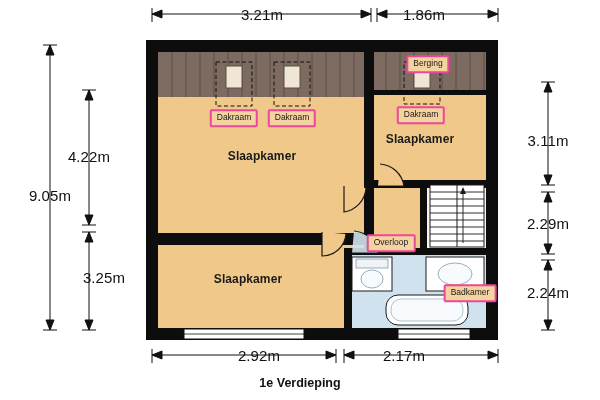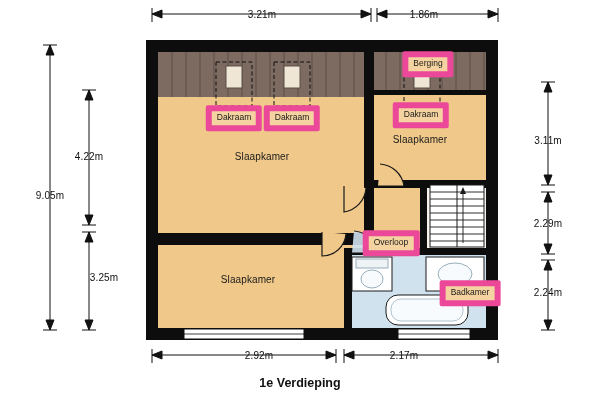--- a/index.html
+++ b/index.html
@@ -22,31 +22,32 @@
   .lbl {
     position: absolute;
     font-size: 9px;
     color: #1a1a1a;
     white-space: nowrap;
     transform: translate(-50%, -50%);
     text-align: center;
     letter-spacing: 0.1px;
   }
   .lbl-room {
-    font-size: 10px;
+    font-size: 12px;
+    font-weight: bold;
   }
   .lbl-dim {
-    font-size: 10px;
+    font-size: 15px;
     color: #111;
   }
   .lbl-box {
     position: absolute;
     transform: translate(-50%, -50%);
     background: #f2c98a;
-    border: 6px solid #ec4899;
+    border: 2px solid #ec4899;
     border-radius: 2px;
     font-size: 8.5px;
     color: #1a1a1a;
     padding: 2px 5px 3px 5px;
     white-space: nowrap;
     line-height: 1;
   }
   .lbl-box.light {
     background: #f4d3a0;
   }

